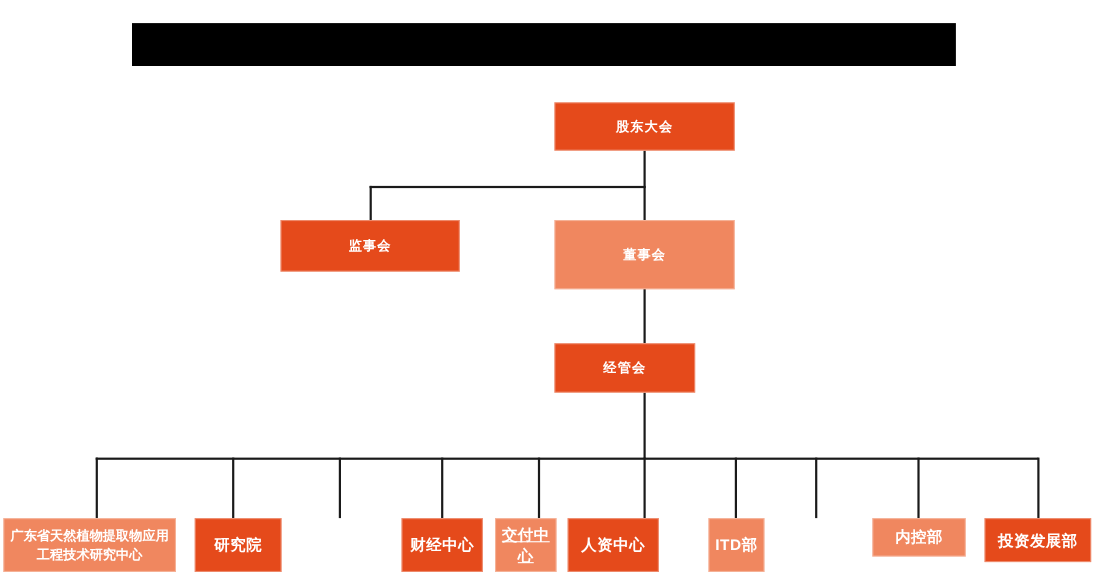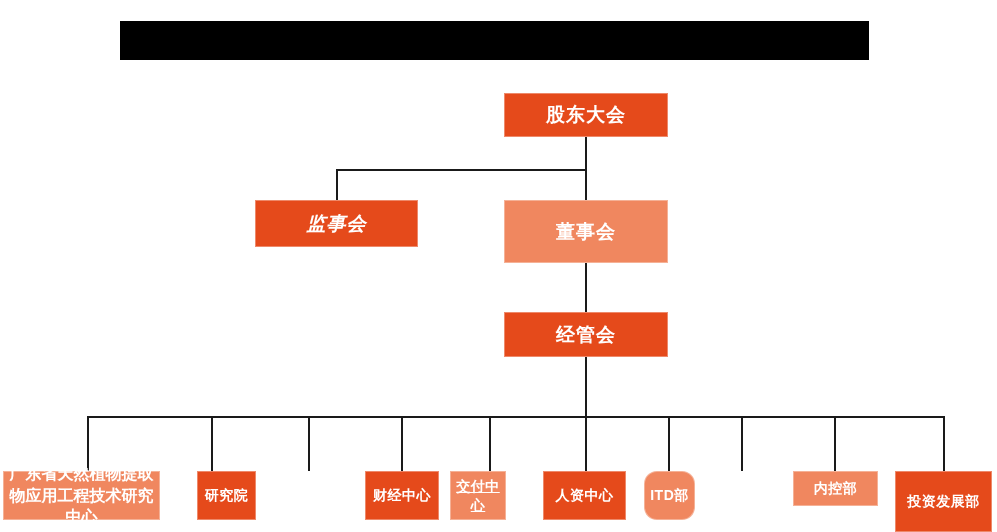--- a/index.html
+++ b/index.html
@@ -26,23 +26,23 @@
     justify-content: center;
     text-align: center;
     color: var(--text, #ffffff);
     font-weight: 700;
     box-sizing: border-box;
     border: 1px solid rgba(255,255,255,0.35);
     line-height: 1.35;
   }
   .box--primary   { background: var(--primary, #E54A1B); }
   .box--secondary { background: var(--secondary, #F0875F); }
-  .lvl-main { font-size: 19px; letter-spacing: 1px; }
+  .lvl-main { font-size: 12px; letter-spacing: 1px; }
   .lvl-dept { font-size: 14px; letter-spacing: 0.5px; }
-  .lvl-dept-long { font-size: 16px; letter-spacing: 0; padding: 2px 4px; font-weight: 700; }
+  .lvl-dept-long { font-size: 12px; letter-spacing: 0; padding: 2px 4px; font-weight: 700; }
   .cline {
     position: absolute;
     background: var(--line, #1a1a1a);
   }
 </style>
 </head>
 <body>
 
 <div class="canvas">
 
@@ -62,49 +62,49 @@
   <div class="cline" style="left:585px; top:416px; width:2px; height:55px;"></div>
   <div class="cline" style="left:668px; top:416px; width:2px; height:55px;"></div>
   <div class="cline" style="left:741px; top:416px; width:2px; height:55px;"></div>
   <div class="cline" style="left:834px; top:416px; width:2px; height:55px;"></div>
   <div class="cline" style="left:943px; top:416px; width:2px; height:55px;"></div>
 
   <div class="org-box lvl-main box--primary" style="left:504px; top:93px; width:164px; height:44px;">
     <span>股东大会</span>
   </div>
 
-  <div class="org-box lvl-main box--primary" style="left:255px; top:200px; width:163px; height:47px;font-style:italic;">
+  <div class="org-box lvl-main box--primary" style="left:255px; top:200px; width:163px; height:47px;">
     <span>监事会</span>
   </div>
   <div class="org-box lvl-main box--secondary" style="left:504px; top:200px; width:164px; height:63px;">
     <span>董事会</span>
   </div>
 
-  <div class="org-box lvl-main box--primary" style="left:504px; top:312px; width:164px; height:45px;">
+  <div class="org-box lvl-main box--primary" style="left:504px; top:312px; width:128px; height:45px;">
     <span>经管会</span>
   </div>
 
   <div class="org-box lvl-dept-long box--secondary" style="left:3px; top:471px; width:157px; height:49px;">
     <span>广东省天然植物提取物应用工程技术研究中心</span>
   </div>
-  <div class="org-box lvl-dept box--primary" style="left:177px; top:471px; width:59px; height:49px;margin-left:20px;">
+  <div class="org-box lvl-dept box--primary" style="left:177px; top:471px; width:79px; height:49px;">
     <span>研究院</span>
   </div>
   <div class="org-box lvl-dept box--primary" style="left:365px; top:471px; width:74px; height:49px;">
     <span>财经中心</span>
   </div>
   <div class="org-box lvl-dept box--secondary" style="left:450px; top:471px; width:56px; height:49px;text-decoration:underline;">
     <span>交付中心</span>
   </div>
-  <div class="org-box lvl-dept box--primary" style="left:543px; top:471px; width:83px; height:49px;">
+  <div class="org-box lvl-dept box--primary" style="left:516px; top:471px; width:83px; height:49px;">
     <span>人资中心</span>
   </div>
-  <div class="org-box lvl-dept box--secondary" style="left:644px; top:471px; width:51px; height:49px;border-radius:13px;">
+  <div class="org-box lvl-dept box--secondary" style="left:644px; top:471px; width:51px; height:49px;">
     <span>ITD部</span>
   </div>
   <div class="org-box lvl-dept box--secondary" style="left:793px; top:471px; width:85px; height:35px;">
     <span>内控部</span>
   </div>
-  <div class="org-box lvl-dept box--primary" style="left:895px; top:471px; width:97px; height:61px;text-align:right;">
+  <div class="org-box lvl-dept box--primary" style="left:895px; top:471px; width:97px; height:40px;text-align:right;">
     <span>投资发展部</span>
   </div>
 
 </div>
 
 </body></html>

